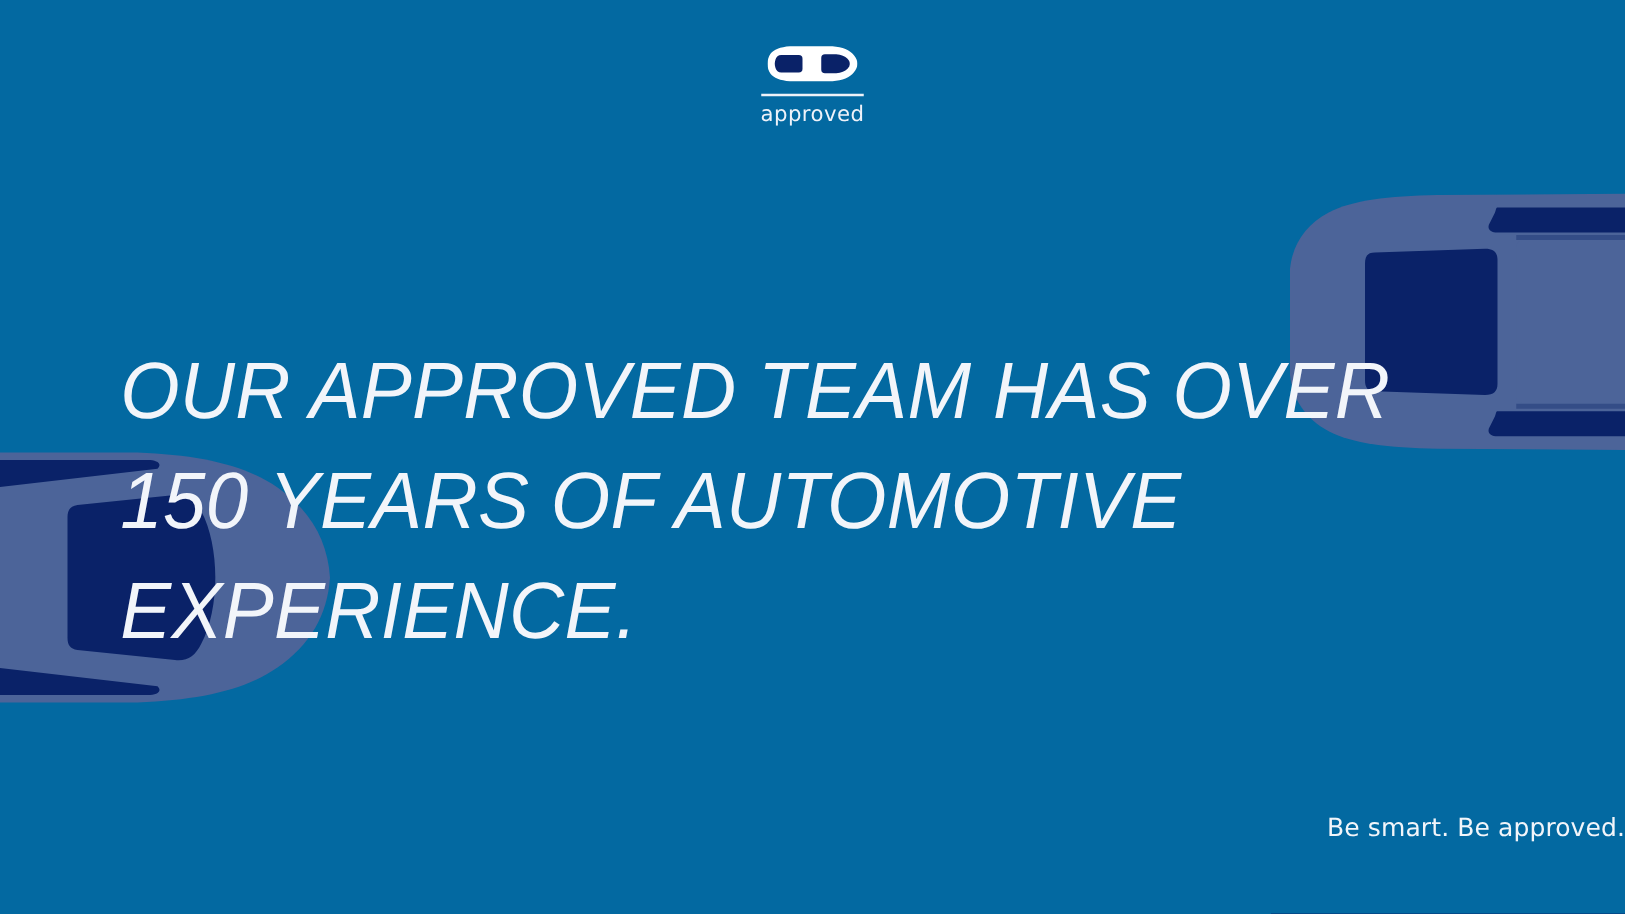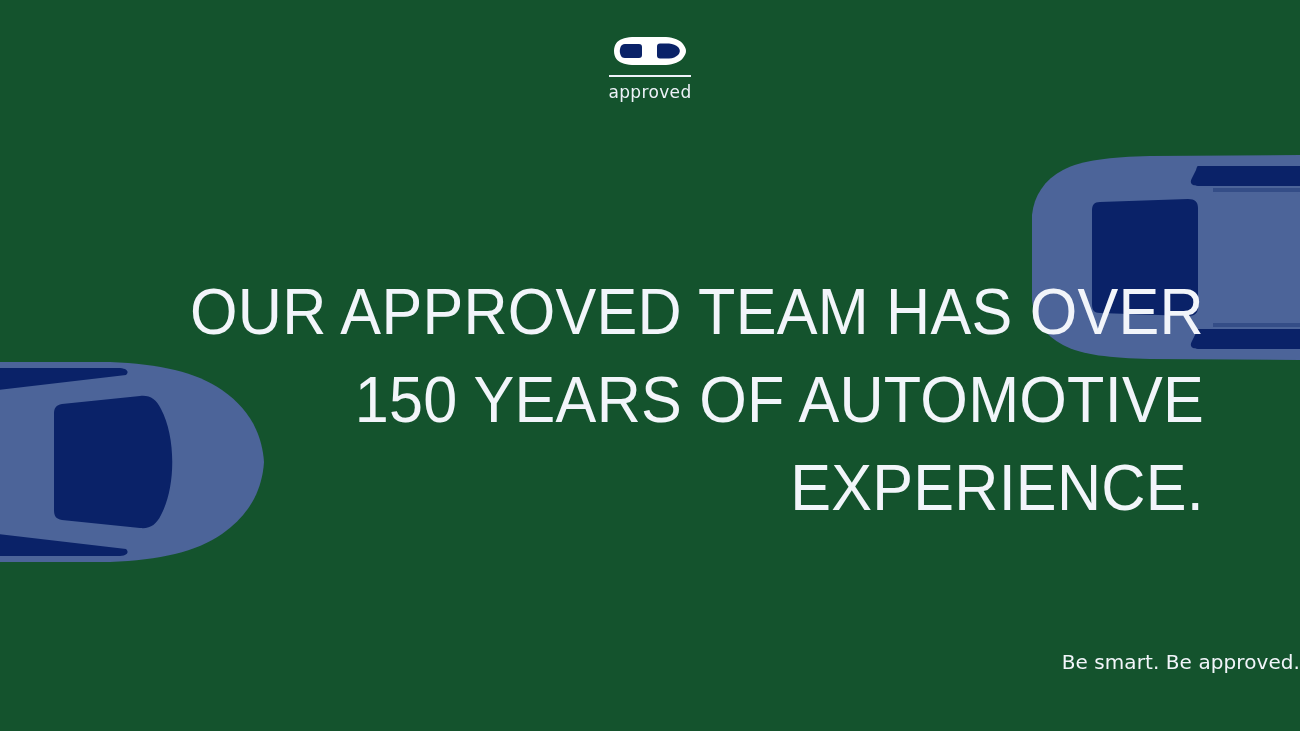--- a/index.html
+++ b/index.html
@@ -8,21 +8,21 @@
   html, body {
     width:1300px; height:731px;
     overflow:hidden;
     background:#0a2268;
     font-family:"Liberation Sans", sans-serif;
   }
 
   #slide {
     position:relative;
     width:1300px; height:731px;
-    background:#14532d;
+    background:#0369a1;
     overflow:hidden;
   }
 
   
   .bg-art {
     position:absolute;
     inset:0;
     width:1300px; height:731px;
     pointer-events:none;
     z-index:1;
@@ -60,22 +60,23 @@
     font-family:"DejaVu Sans", sans-serif;
     font-weight:400;
   }
 
   
   .headline-block {
     position:absolute;
     top:268px;
     left:0; right:0;
     z-index:3;
-    text-align:right;
+    text-align:left;
     padding:0 70px;
+    font-style:italic;
   }
 
   .headline-line {
     display:block;
     color:#f2f5fa;
     font-family:"Liberation Sans Narrow", "Liberation Sans", sans-serif;
     font-weight:400;
     font-size:64px;
     line-height:88px;
     letter-spacing:.004em;

